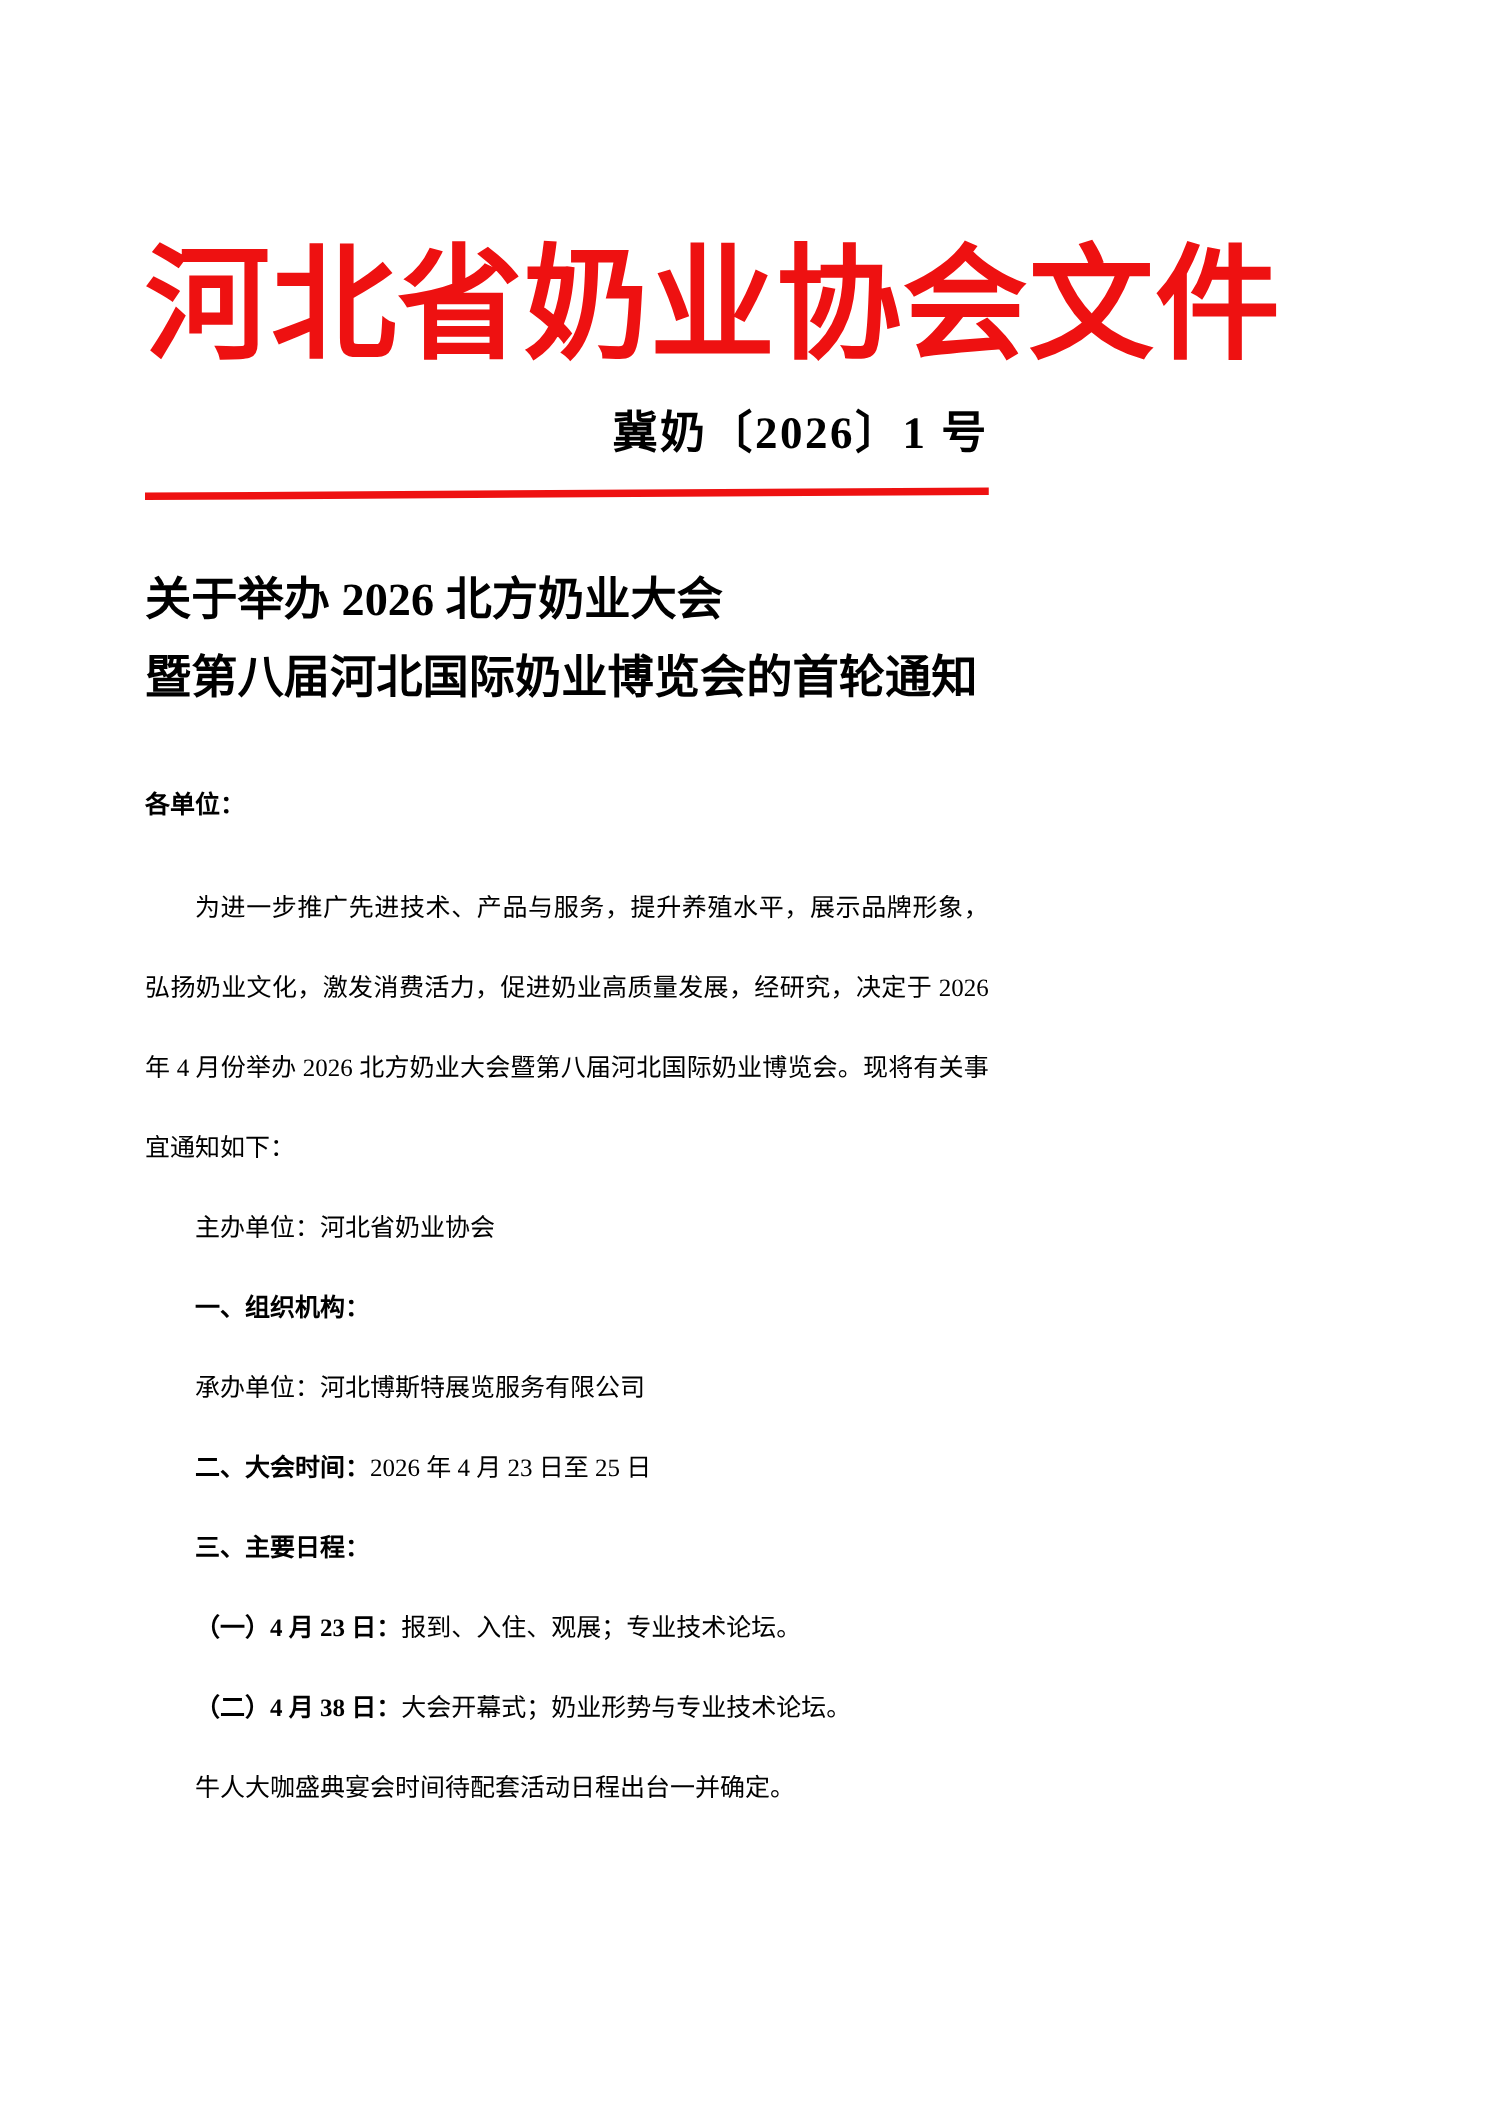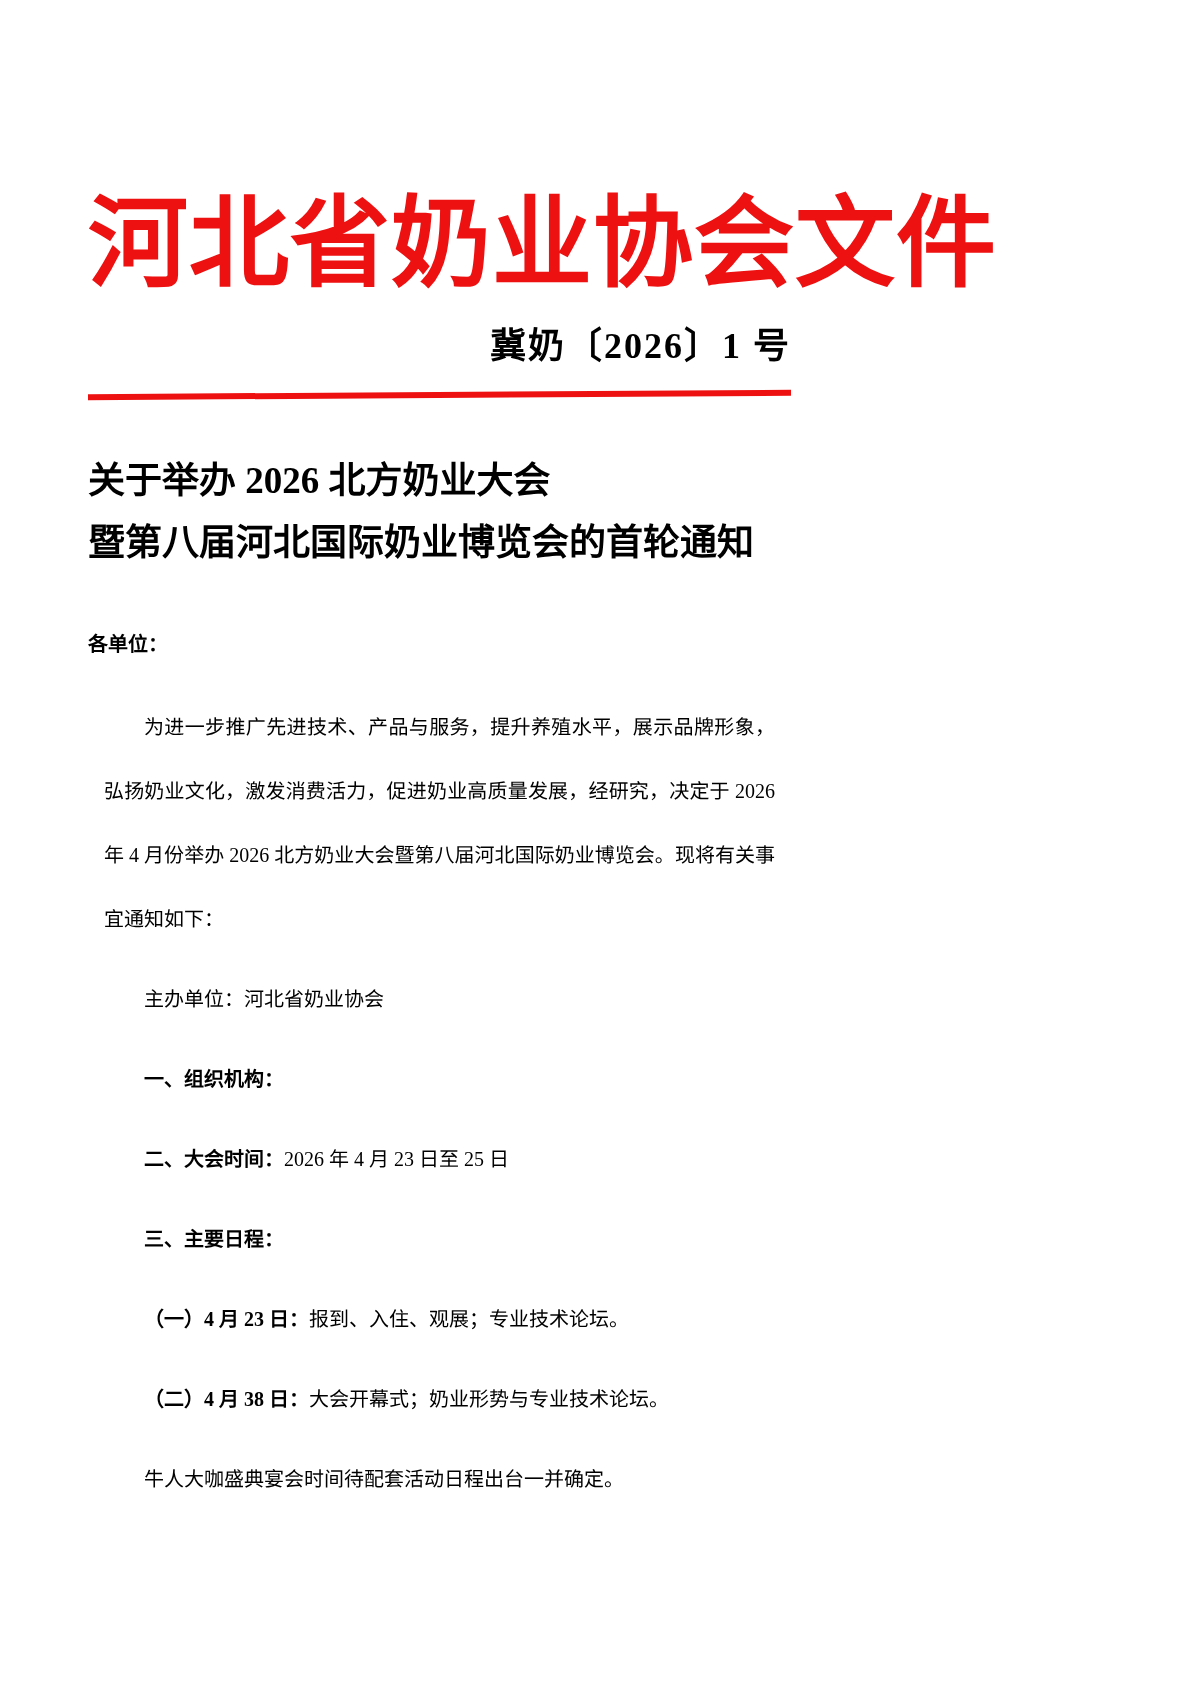--- a/index.html
+++ b/index.html
@@ -7,21 +7,21 @@
   body {
     width: 1199px; height: 1696px;
     background: #ffffff;
     overflow: hidden;
     font-family: "Liberation Serif", "DejaVu Serif", serif;
     color: var(--ink);
   }
   .page {
     box-sizing: border-box;
     width: 953px; height: 1696px;
-    padding: 190px 162px 0 88px;
+    padding: 190px 162px 0 116px;
   }
   .letterhead {
     font-size: 100px;
     line-height: 110px;
     font-weight: bold;
     text-align: center;
     color: var(--red);
     white-space: nowrap;
     letter-spacing: 1px;
   }
@@ -50,21 +50,21 @@
   .body-text {
     font-size: 20px;
     line-height: 64px;
     text-align: justify;
     text-justify: inter-character;
   }
   .salutation {
     margin: 38px 0 0 0;
     font-weight: bold;
   }
-  .para { margin: 16px; text-indent: 2em; }
+  .para { margin: 0; text-indent: 2em; }
   .para.first { margin-top: 19px; }
   .seg-bold { font-weight: bold; }
 </style>
 </head>
 <body>
 
 <div class="page">
   <div class="letterhead">河北省奶业协会文件</div>
 
   <div class="doc-number">冀奶〔2026〕1 号</div>
@@ -75,20 +75,21 @@
     <span class="title-line">关于举办 2026 北方奶业大会</span>
     <span class="title-line">暨第八届河北国际奶业博览会的首轮通知</span>
   </h1>
 
   <div class="body-text">
     <p class="salutation">各单位：</p>
     <div id="paragraphs">
         <p class="para first"><span class="seg">为进一步推广先进技术、产品与服务，提升养殖水平，展示品牌形象，弘扬奶业文化，激发消费活力，促进奶业高质量发展，经研究，决定于 2026 年 4 月份举办 2026 北方奶业大会暨第八届河北国际奶业博览会。现将有关事宜通知如下：</span></p>
         <p class="para"><span class="seg">主办单位：河北省奶业协会</span></p>
         <p class="para"><span class="seg seg-bold">一、组织机构：</span></p>
+        <p class="para"><span class="seg">承办单位：河北博斯特展览服务有限公司</span></p>
         <p class="para"><span class="seg seg-bold">二、大会时间：</span><span class="seg">2026 年 4 月 23 日至 25 日</span></p>
         <p class="para"><span class="seg seg-bold">三、主要日程：</span></p>
         <p class="para"><span class="seg seg-bold">（一）4 月 23 日：</span><span class="seg">报到、入住、观展；专业技术论坛。</span></p>
         <p class="para"><span class="seg seg-bold">（二）4 月 38 日：</span><span class="seg">大会开幕式；奶业形势与专业技术论坛。</span></p>
         <p class="para"><span class="seg">牛人大咖盛典宴会时间待配套活动日程出台一并确定。</span></p>
       </div>
   </div>
 </div>
 
 </body></html>

